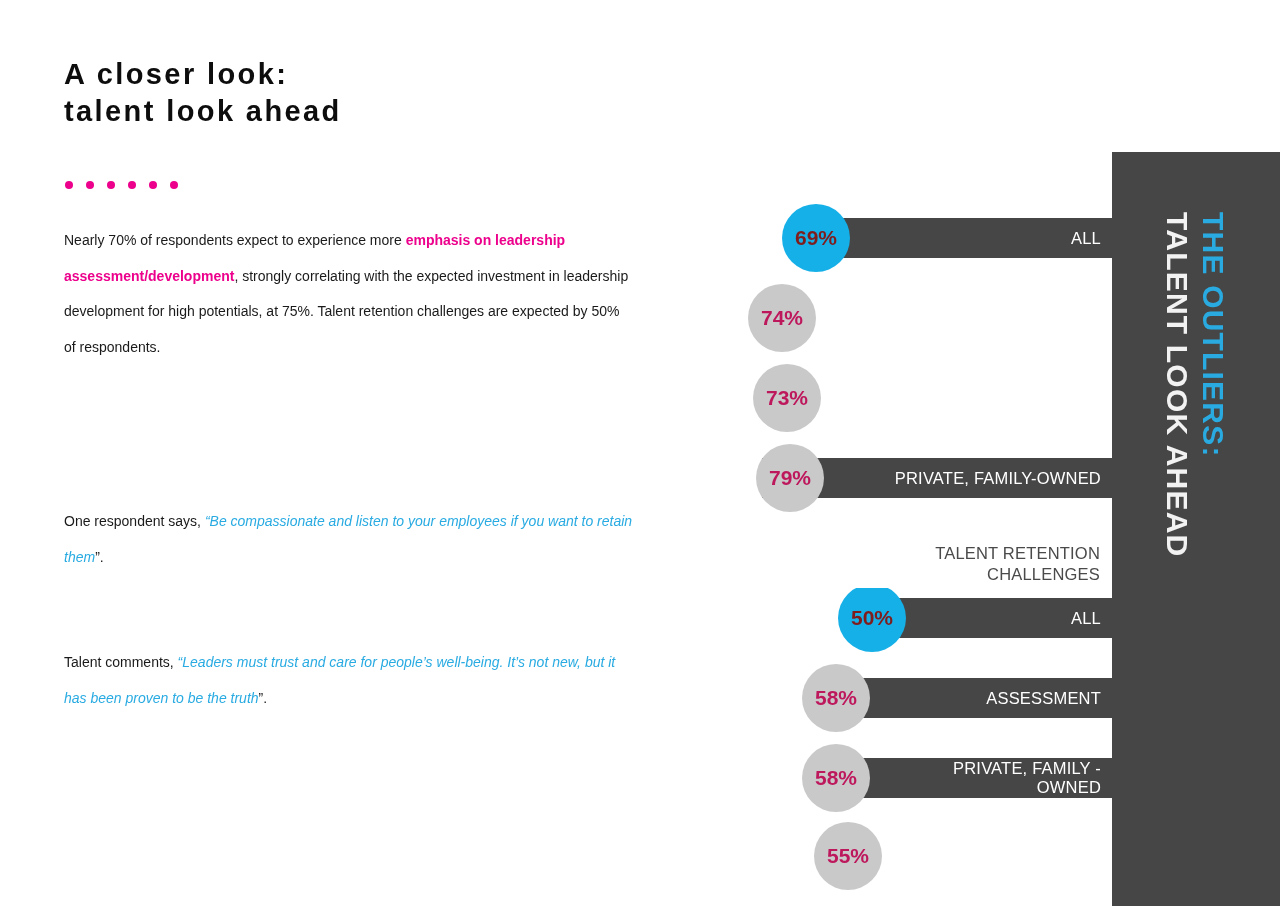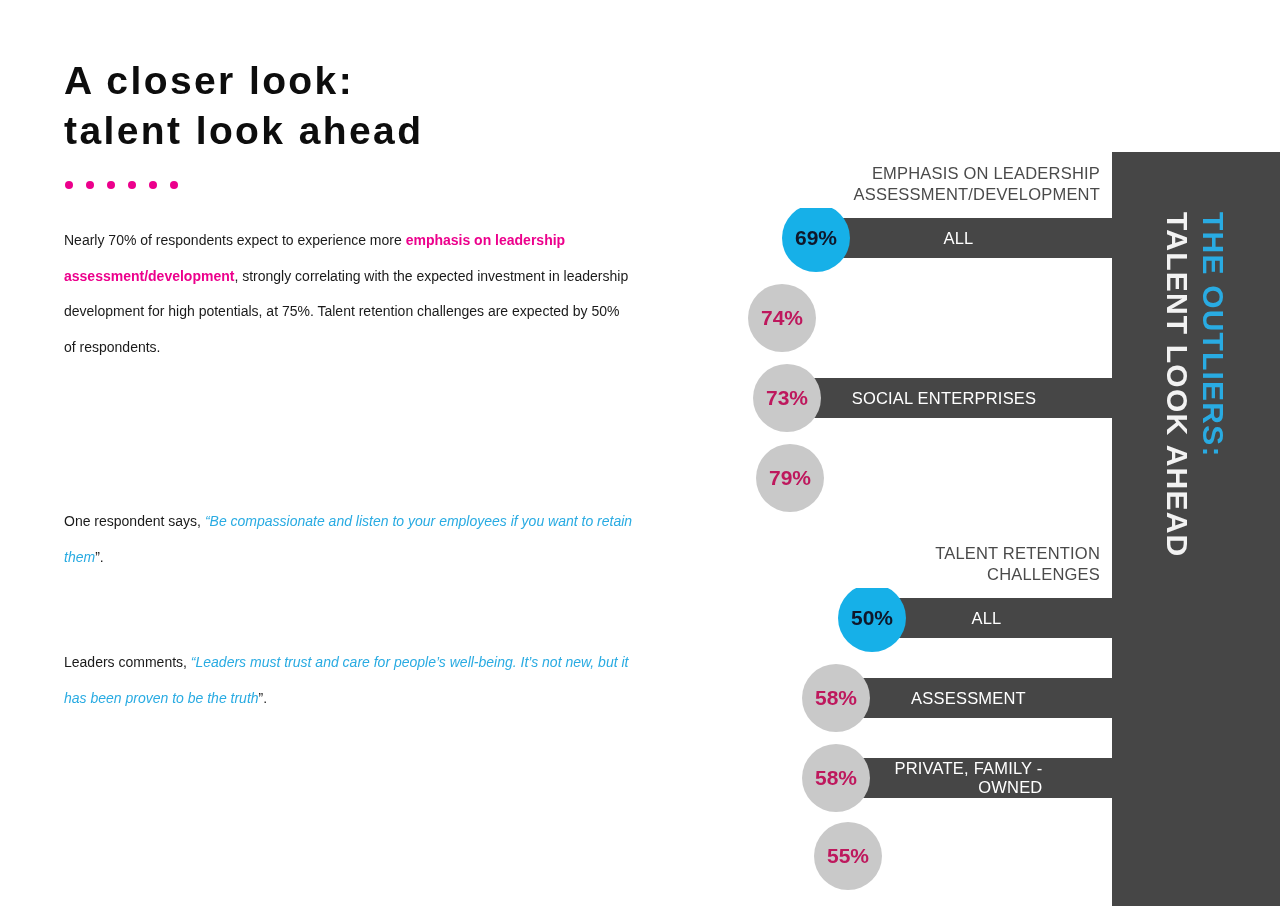--- a/index.html
+++ b/index.html
@@ -22,21 +22,21 @@
     left: 64px;
     top: 0;
     width: 580px;
     height: 906px;
   }
 
   .page-title {
     position: absolute;
     top: 56px;
     left: 0;
-    font-size: 39px;
+    font-size: 29px;
     font-weight: bold;
     letter-spacing: 2.4px;
     line-height: 1.28;
     color: #0d0d0d;
     white-space: pre-line;
   }
 
   .dot-row {
     position: absolute;
     top: 181px;
@@ -150,21 +150,21 @@
     z-index: 4;
   }
 
   .bar {
     position: absolute;
     height: 40px;
     background: #464646;
     right: 168px;
     display: flex;
     align-items: center;
-    justify-content: center;
+    justify-content: flex-end;
     z-index: 2;
   }
   .bar-label {
     color: #ffffff;
     font-size: 16.5px;
     line-height: 19px;
     letter-spacing: 0.2px;
     padding-right: 11px;
     text-align: right;
     white-space: pre-line;
@@ -181,21 +181,21 @@
     font-size: 21px;
     font-weight: bold;
     z-index: 3;
   }
   .bubble.gray {
     background: #c9c9c9;
     color: #be185d;
   }
   .bubble.blue {
     background: #16b0e8;
-    color: #0f172a;
+    color: #7f1d1d;
   }
 </style>
 </head>
 <body>
 
 <div class="left-col">
 
   <div class="page-title">A closer look:
 talent look ahead</div>
 
@@ -205,46 +205,44 @@
     <span class="dot"></span>
     <span class="dot"></span>
     <span class="dot"></span>
     <span class="dot"></span>
   </div>
 
   <p class="body-copy para1"><span>Nearly 70% of respondents expect to experience more </span><span class="hl-pink">emphasis on leadership assessment/development</span><span>, strongly correlating with the expected investment in leadership development for high potentials, at 75%. Talent retention challenges are expected by 50% of respondents.</span></p>
 
   <p class="body-copy para2"><span>One respondent says, </span><span class="quote">“</span><span class="quote">Be compassionate and listen to your employees if you want to retain them</span><span class="quote-close">”.</span></p>
 
-  <p class="body-copy para3"><span>Leaders comments, </span><span class="quote">“</span><span class="quote">Leaders must trust and care for people’s well-being. It’s not new, but it has been proven to be the truth</span><span class="quote-close">”.</span></p>
+  <p class="body-copy para3"><span>Talent comments, </span><span class="quote">“</span><span class="quote">Leaders must trust and care for people’s well-being. It’s not new, but it has been proven to be the truth</span><span class="quote-close">”.</span></p>
 </div>
 
 <div class="chart">
 
   <div class="dark-panel"></div>
 
   <div class="vertical-title">
     <div class="vt-inner">
       <span class="vt-line1">THE OUTLIERS:</span>
       <span class="vt-line2">TALENT LOOK AHEAD</span>
     </div>
   </div>
 
   <div class="rows" id="rows">
-      <div class="group-head" style="top: 160px;">EMPHASIS ON LEADERSHIP
-ASSESSMENT/DEVELOPMENT</div>
       <div class="bar" style="top: 218px; width: 296px;">
         <span class="bar-label">ALL</span>
       </div>
       <div class="bubble blue" style="top: 204px; right: 430px;">69%</div>
       <div class="bubble gray" style="top: 284px; right: 464px;">74%</div>
-      <div class="bar" style="top: 378px; width: 325px;">
-        <span class="bar-label">SOCIAL ENTERPRISES</span>
-      </div>
       <div class="bubble gray" style="top: 364px; right: 459px;">73%</div>
+      <div class="bar" style="top: 458px; width: 350px;">
+        <span class="bar-label">PRIVATE, FAMILY-OWNED</span>
+      </div>
       <div class="bubble gray" style="top: 444px; right: 456px;">79%</div>
       <div class="group-head" style="top: 540px;">TALENT RETENTION
 CHALLENGES</div>
       <div class="bar" style="top: 598px; width: 240px;">
         <span class="bar-label">ALL</span>
       </div>
       <div class="bubble blue" style="top: 584px; right: 374px;">50%</div>
       <div class="bar" style="top: 678px; width: 276px;">
         <span class="bar-label">ASSESSMENT</span>
       </div>

